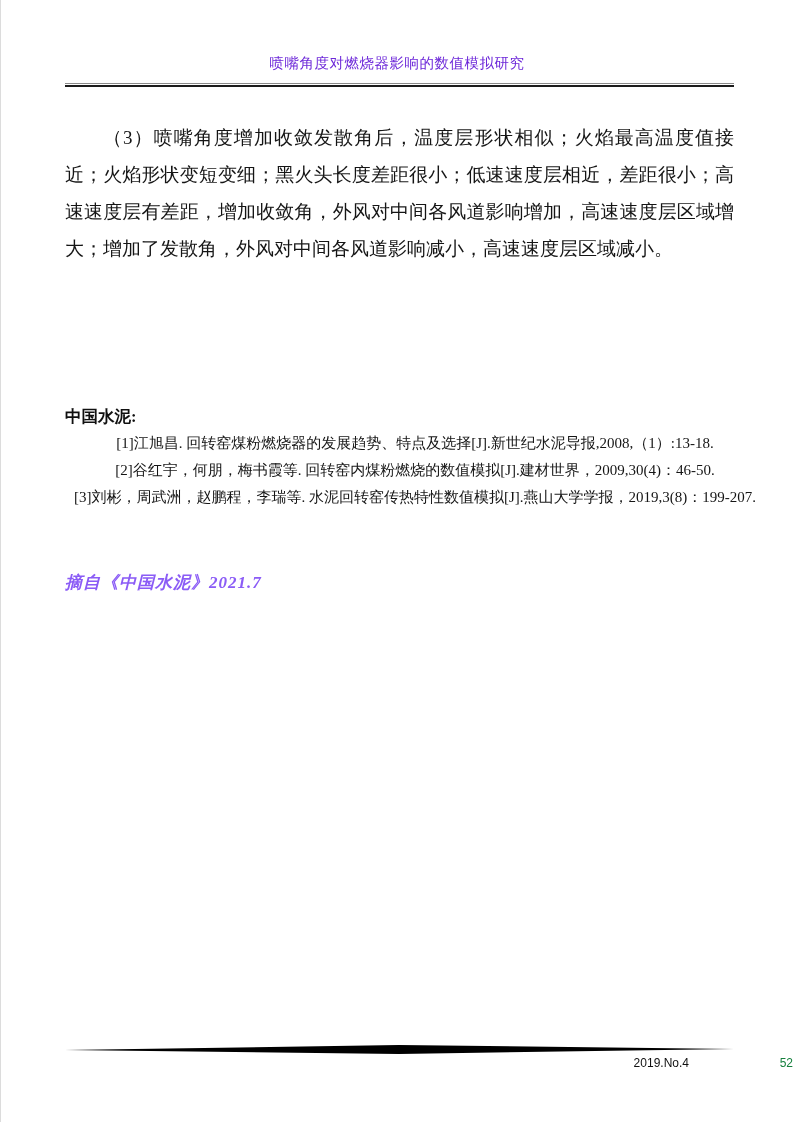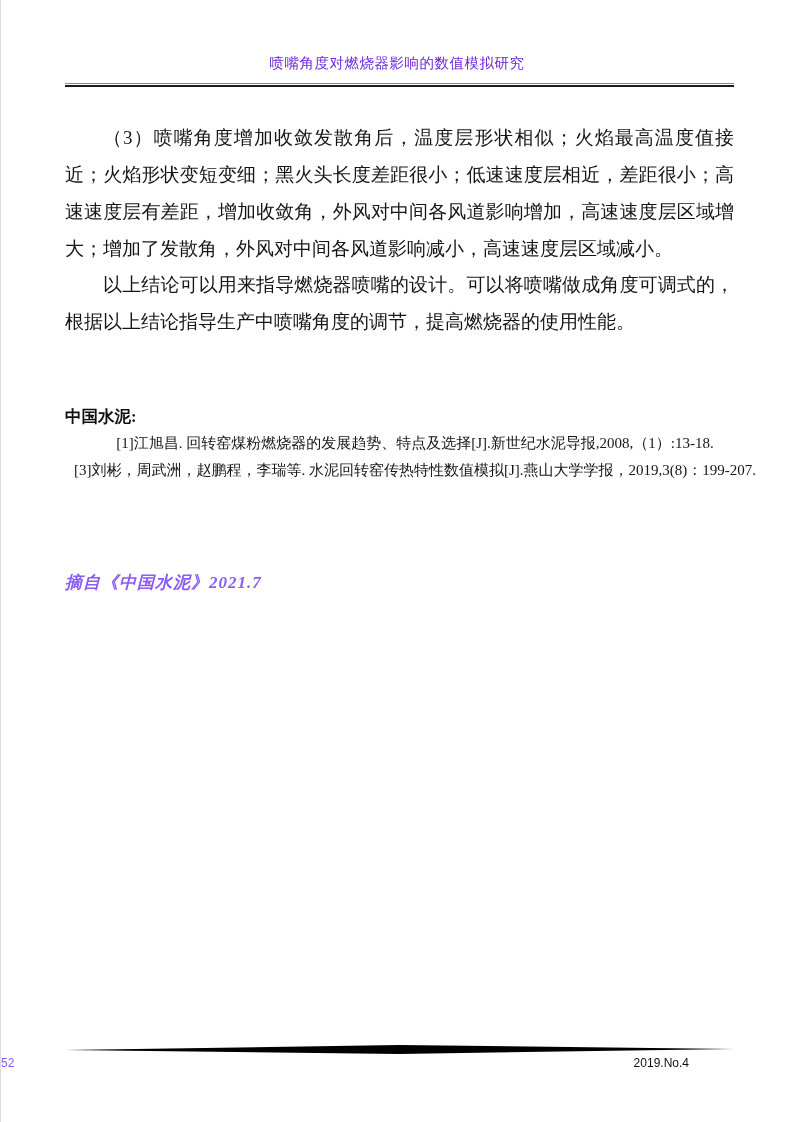--- a/index.html
+++ b/index.html
@@ -92,25 +92,25 @@
     left: 64px;
     width: 669px;
     height: 9px;
     display: block;
   }
   .footer-page-number {
     position: absolute;
     top: 1055px;
     left: 0;
     width: 100%;
-    text-align: left;
+    text-align: right;
     font-family: "Liberation Sans", "DejaVu Sans", sans-serif;
     font-size: 12px;
     line-height: 16px;
-    color: #8b5cf6;
+    color: #15803d;
   }
   .footer-issue {
     position: absolute;
     top: 1055px;
     right: 104px;
     font-family: "Liberation Sans", "DejaVu Sans", sans-serif;
     font-size: 12px;
     line-height: 16px;
     color: #101010;
   }
@@ -120,26 +120,26 @@
 
 <div class="page">
 
   <div class="running-title">喷嘴角度对燃烧器影响的数值模拟研究</div>
 
   <div class="header-rule"></div>
 
 
   <p class="body-para para-2">（3）喷嘴角度增加收敛发散角后，温度层形状相似；火焰最高温度值接近；火焰形状变短变细；黑火头长度差距很小；低速速度层相近，差距很小；高速速度层有差距，增加收敛角，外风对中间各风道影响增加，高速速度层区域增大；增加了发散角，外风对中间各风道影响减小，高速速度层区域减小。</p>
 
-  <p class="body-para para-3">以上结论可以用来指导燃烧器喷嘴的设计。可以将喷嘴做成角度可调式的，根据以上结论指导生产中喷嘴角度的调节，提高燃烧器的使用性能。</p>
 
   <div class="ref-heading">中国水泥:</div>
 
   <div class="ref-list">
     <div class="ref-item">[1]江旭昌. 回转窑煤粉燃烧器的发展趋势、特点及选择[J].新世纪水泥导报,2008,（1）:13-18.</div>
+    <div class="ref-item">[2]谷红宇，何朋，梅书霞等. 回转窑内煤粉燃烧的数值模拟[J].建材世界，2009,30(4)：46-50.</div>
     <div class="ref-item">[3]刘彬，周武洲，赵鹏程，李瑞等. 水泥回转窑传热特性数值模拟[J].燕山大学学报，2019,3(8)：199-207.</div>
   </div>
 
   <div class="source-note">摘自《中国水泥》2021.7</div>
 
   <svg class="footer-divider" viewBox="0 0 669 9" preserveAspectRatio="none">
     <polygon points="0,5 334,0 669,4 334,9" fill="#000000"></polygon>
   </svg>
 
   <div class="footer-page-number">52</div>

